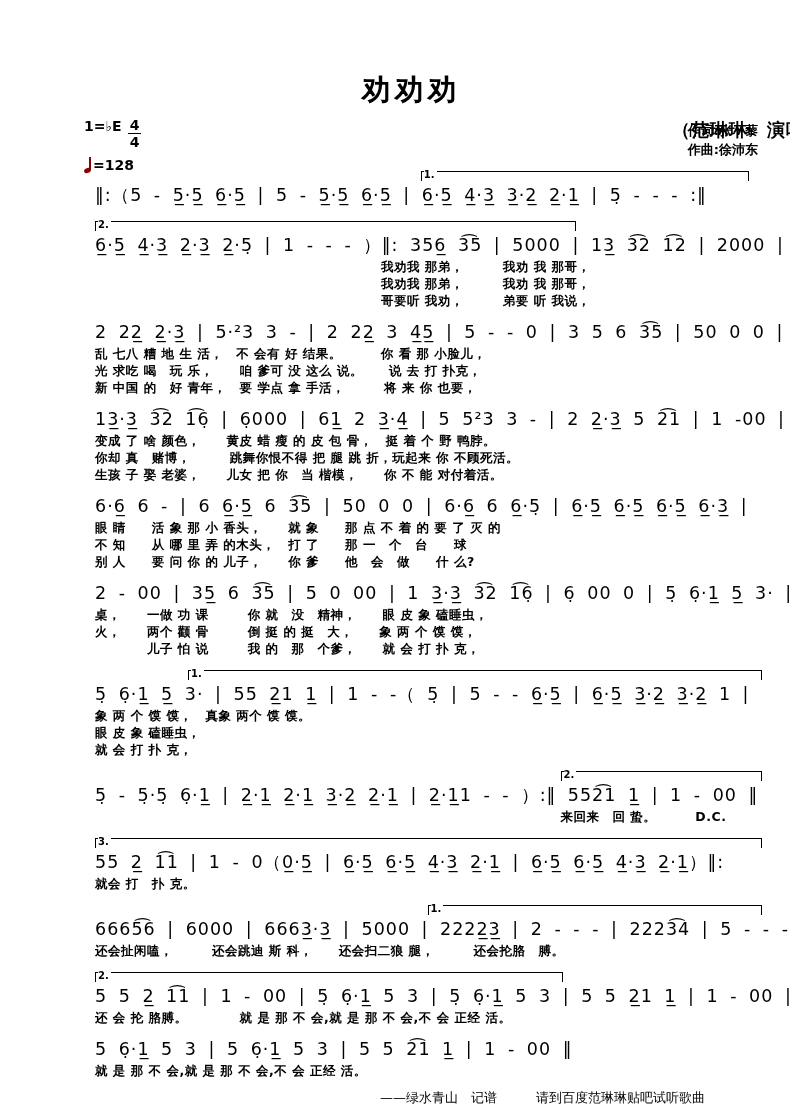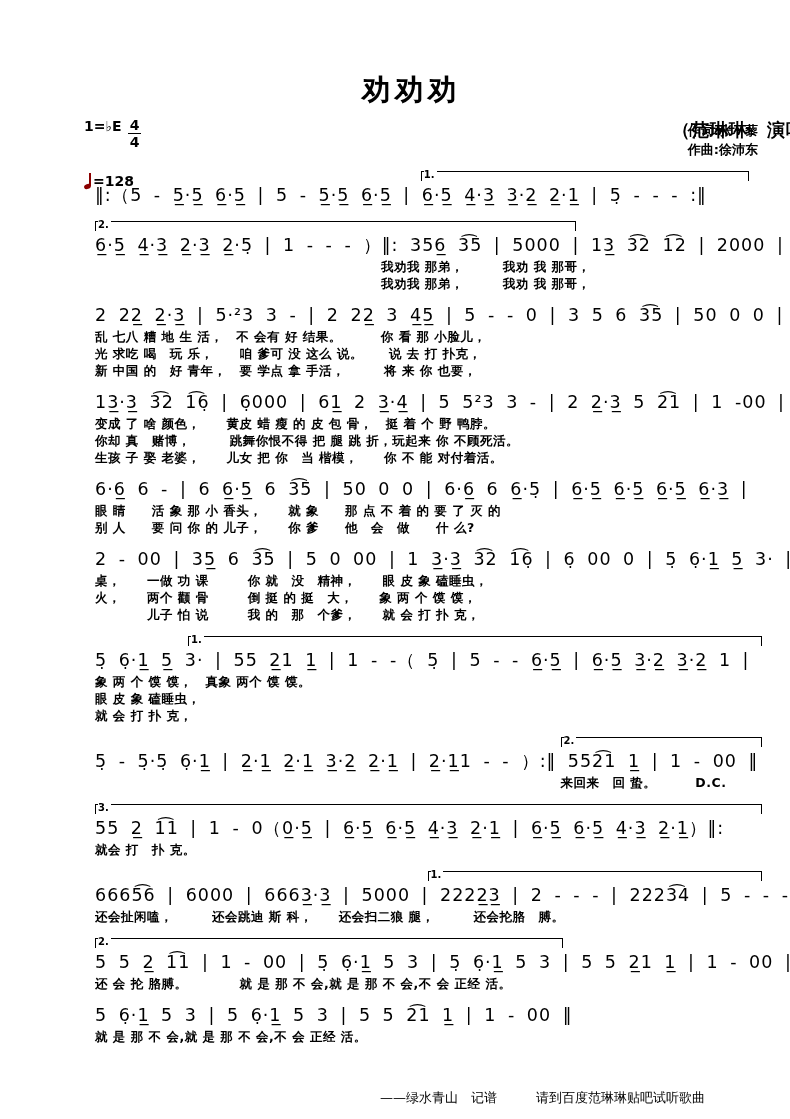--- a/index.html
+++ b/index.html
@@ -18,21 +18,21 @@
   }
   .credits{
     position:absolute;top:122px;right:32px;text-align:left;
     font-size:13px;font-weight:700;line-height:1.45;margin-left:28px;
   }
   .keyblock{position:absolute;left:84px;top:118px;font-size:14px;font-weight:700;}
   .keyline{display:flex;align-items:flex-start;gap:4px;}
   .frac{display:inline-flex;flex-direction:column;align-items:center;line-height:1;margin-left:2px;}
   .frac .top{border-bottom:1px solid #000;padding:0 2px 1px;}
   .frac .bot{padding-top:1px;}
-  .tempoline{display:flex;align-items:center;margin-top:24px;}
+  .tempoline{display:flex;align-items:center;margin-top:8px;}
   .qnote{position:relative;width:7px;height:16px;margin-right:2px;}
   .qnote .head{position:absolute;left:0;bottom:0;width:7px;height:5px;background:#8b0000;border-radius:50%;transform:rotate(-20deg);}
   .qnote .stem{position:absolute;right:0;bottom:3px;width:2px;height:13px;background:#8b0000;}
   .systems{position:absolute;left:95px;top:168px;width:665px;}
   .system{position:relative;margin-bottom:10px;}
   .volta-row{position:relative;height:14px;}
   .volta-bracket{
     position:absolute;top:3px;height:9px;
     border-top:1px solid #000;border-left:1px solid #000;border-right:1px solid #000;
   }
@@ -93,36 +93,38 @@
       </div>
       <div class="system">
         <div class="volta-row">
           <div class="volta-bracket" style="left: 0%; width: 72%;">
             <span class="volta-label">2.</span>
           </div>
         </div>
         <div class="notes-line">6̲·5̲ 4̲·3̲ 2̲·3̲ 2̲·5̣ | 1 - - - ）‖: 356̲ 3͡5 | 5000 | 13̲ 3͡2 1͡2 | 2000 |</div>
         <div class="lyric-line" style="padding-left: 43%;">我劝我 那弟，　　　我劝 我 那哥，</div>
         <div class="lyric-line" style="padding-left: 43%;">我劝我 那弟，　　　我劝 我 那哥，</div>
+        <div class="lyric-line" style="padding-left: 43%;">哥要听 我劝，　　　弟要 听 我说，</div>
       </div>
       <div class="system">
         <div class="notes-line">2 22̲ 2̲·3̲ | 5·²3 3 - | 2 22̲ 3 4̲5̲ | 5 - - 0 | 3 5 6 3͡5 | 50 0 0 |</div>
         <div class="lyric-line">乱 七八 糟 地 生 活，　不 会有 好 结果。　　　你 看 那 小脸儿，</div>
         <div class="lyric-line">光 求吃 喝　玩 乐，　　咱 爹可 没 这么 说。　　说 去 打 扑克，</div>
         <div class="lyric-line">新 中国 的　好 青年，　要 学点 拿 手活，　　　将 来 你 也要，</div>
       </div>
       <div class="system">
         <div class="notes-line">13̲·3̲ 3͡2 1͡6̣ | 6̣000 | 61̲ 2 3̲·4̲ | 5 5²3 3 - | 2 2̲·3̲ 5 2͡1 | 1 -00 |</div>
         <div class="lyric-line">变成 了 啥 颜色，　　黄皮 蜡 瘦 的 皮 包 骨，　挺 着 个 野 鸭脖。</div>
         <div class="lyric-line">你却 真　赌博，　　　跳舞你恨不得 把 腿 跳 折，玩起来 你 不顾死活。</div>
         <div class="lyric-line">生孩 子 娶 老婆，　　儿女 把 你　当 楷模，　　你 不 能 对付着活。</div>
       </div>
       <div class="system">
         <div class="notes-line">6·6̲ 6 - | 6 6̲·5̲ 6 3͡5 | 50 0 0 | 6·6̲ 6 6̲·5̣ | 6̲·5̲ 6̲·5̲ 6̲·5̲ 6̲·3̲ |</div>
         <div class="lyric-line">眼 睛　　活 象 那 小 香头，　　就 象　　那 点 不 着 的 要 了 灭 的</div>
+        <div class="lyric-line">不 知　　从 哪 里 弄 的木头，　打 了　　那 一　个　台　　球</div>
         <div class="lyric-line">别 人　　要 问 你 的 儿子，　　你 爹　　他　会　做　　什 么?</div>
       </div>
       <div class="system">
         <div class="notes-line">2 - 00 | 35̲ 6 3͡5 | 5 0 00 | 1 3̲·3̲ 3͡2 1͡6̣ | 6̣ 00 0 | 5̣ 6̣·1̲ 5̲ 3· |</div>
         <div class="lyric-line">桌，　　一做 功 课　　　你 就　没　精神，　　眼 皮 象 磕睡虫，</div>
         <div class="lyric-line">火，　　两个 颧 骨　　　倒 挺 的 挺　大，　　象 两 个 馍 馍，</div>
         <div class="lyric-line">　　　　儿子 怕 说　　　我 的　那　个爹，　　就 会 打 扑 克，</div>
       </div>
       <div class="system">
         <div class="volta-row">

